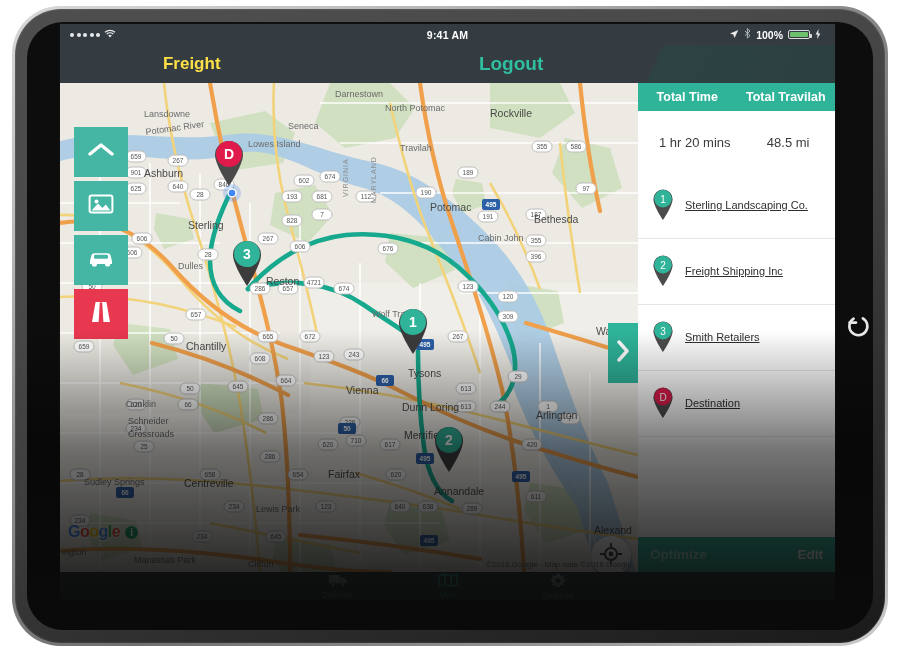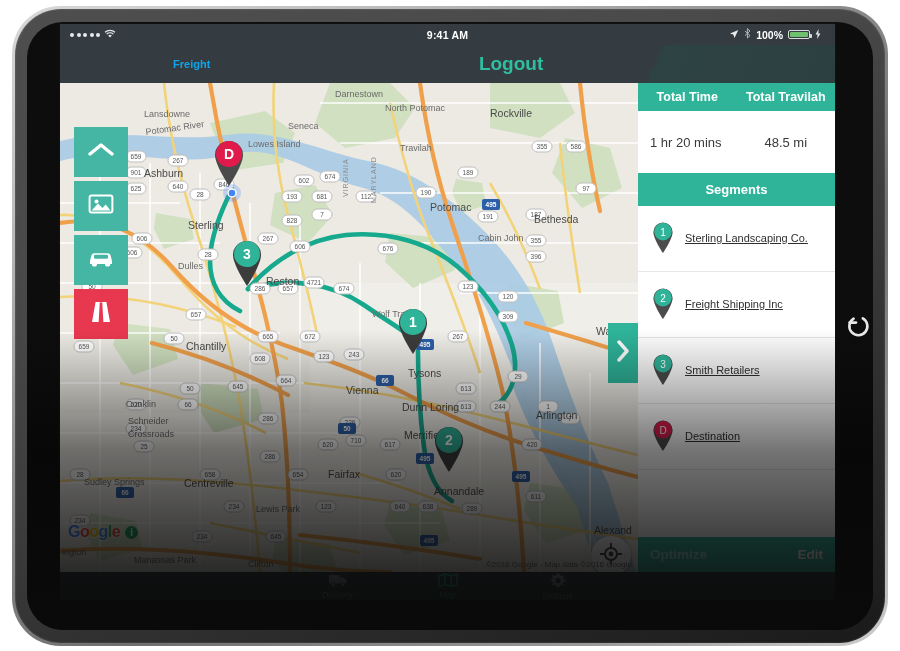--- a/index.html
+++ b/index.html
@@ -69,21 +69,21 @@
     position:absolute; left:0; top:21px; width:100%; height:38px;
     background:#343c41; color:#fff; display:flex; align-items:center;
   }
   .navbar:before{ 
     content:""; position:absolute; right:0; top:0; width:300px; height:100%;
     background:linear-gradient(115deg, rgba(255,255,255,0) 40%, rgba(40,72,68,.55) 41%, rgba(36,68,64,.5) 100%);
     pointer-events:none;
   }
   .nav-left{ display:flex; align-items:center; gap:6px; padding-left:18px; width:33%;
     color:#4cbfa6; font-size:19px; font-weight:bold; }
-  .nav-title{ width:34%; text-align:center; font-size:11px; font-weight:bold; color:#0ea5e9;}
+  .nav-title{ width:34%; text-align:center; font-size:17px; font-weight:bold; color:#fde047;}
   .nav-right{ width:33%; text-align:right; padding-right:36px; font-size:19px;
     font-weight:bold; color:#2fbfa0; position:relative; z-index:2;}
 
   
   .mapwrap{
     position:absolute; left:0; top:59px; width:578px; height:489px;
     overflow:hidden; background:#eceae4;
   }
   .map-svg{ position:absolute; left:0; top:0; }
 
@@ -125,21 +125,21 @@
     position:absolute; left:578px; top:59px; width:197px; height:489px;
     background:#fff; overflow:hidden;
   }
   .panel-head{ height:28px; background:#2fb49a; color:#fff;
     display:flex; align-items:center; }
   .panel-head div{ font-size:12.5px; font-weight:bold; }
   .ph-a{ width:50%; text-align:center; }
   .ph-b{ width:50%; text-align:center; }
   .panel-vals{ height:62px; display:flex; align-items:center; color:#3a3a3a; }
   .panel-vals div{ font-size:13px; }
-  .pv-a{ width:50%; padding-left:12px; }
+  .pv-a{ width:50%; padding-left:12px;margin-left:9px; }
   .pv-b{ width:50%; text-align:center; }
   .seg-head{ height:33px; background:#2fb49a; color:#fff; display:flex;
     align-items:center; justify-content:center; font-size:13px; font-weight:bold; }
   .seg-list{ height:303px; background:#fff; }
   .seg-row{ height:66px; display:flex; align-items:center; gap:9px;
     padding:0 10px 0 12px; border-bottom:1px solid #e6e6e6; }
   .seg-row:last-child{ border-bottom:1px solid #e6e6e6; }
   .seg-label{ font-size:11px; color:#2f2f2f; line-height:15px;text-decoration:underline; }
   .panel-foot{ position:absolute; left:0; bottom:0; width:100%; height:35px;
     background:#2fb49a; display:flex; align-items:center;
@@ -789,21 +789,20 @@
 
     <div class="panel">
       <div class="panel-head">
         <div class="ph-a">Total Time</div>
         <div class="ph-b">Total Travilah</div>
       </div>
       <div class="panel-vals">
         <div class="pv-a">1 hr 20 mins</div>
         <div class="pv-b">48.5 mi</div>
       </div>
-      <div class="seg-head">Segments</div>
 
       <div class="seg-list">
 
         <div class="seg-row">
           <span>
             <svg width="26" height="34" viewBox="0 0 26 34">
               <path d="M13 33 C13 33 3.4 19 3.4 12 A9.6 9.6 0 0 1 22.6 12 C22.6 19 13 33 13 33 Z" fill="#4c4c4c"></path>
               <circle cx="13" cy="11.6" r="8.8" fill="#2fb49a"></circle>
               <text x="13" y="15.6" text-anchor="middle" font-family="Liberation Sans, sans-serif" font-size="10" fill="#fff">1</text>
             </svg>

